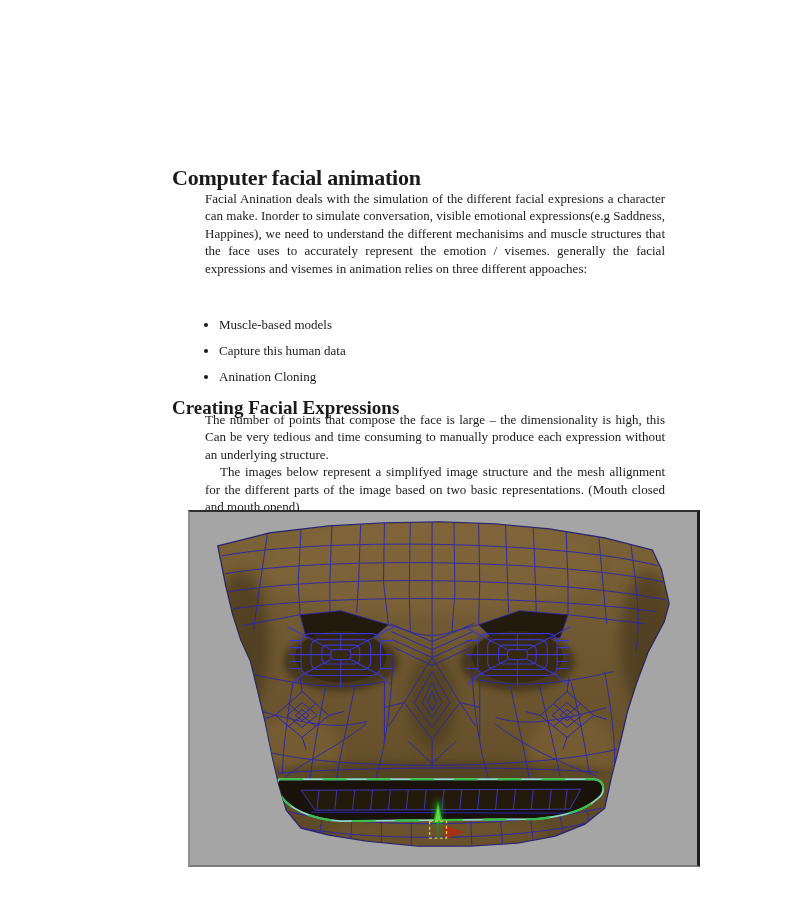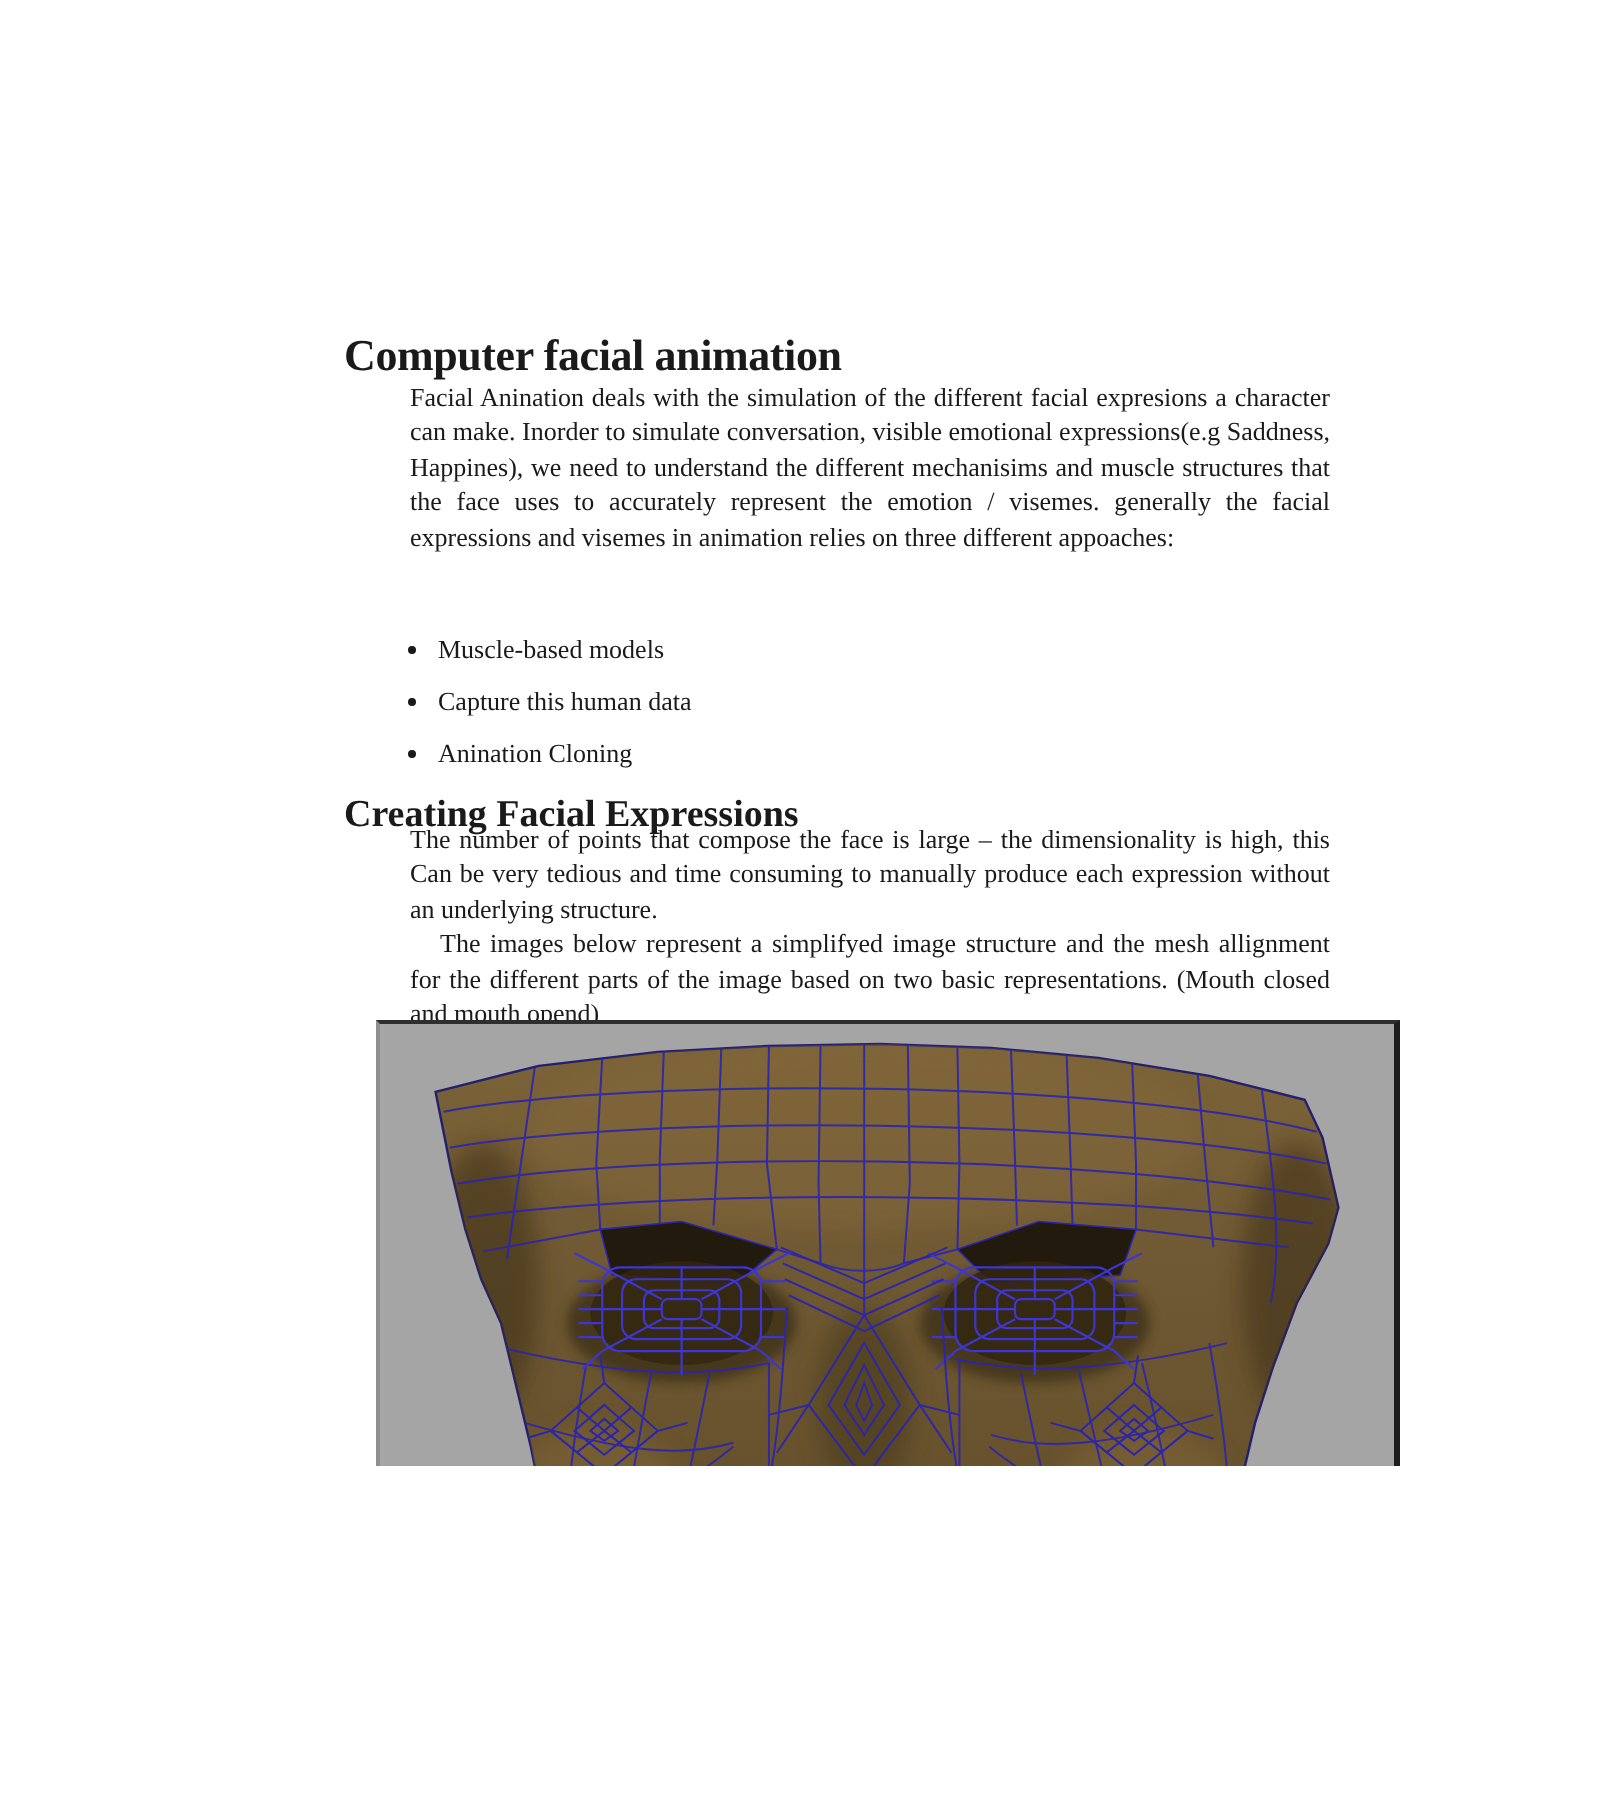--- a/index.html
+++ b/index.html
@@ -1,17 +1,17 @@
 <!DOCTYPE html>
 <html><head>
 <meta charset="utf-8">
 <style>
   html,body{margin:0;padding:0;background:#ffffff;}
   .page{
-    position:relative;width:801px;height:733px;background:#ffffff;overflow:hidden;
+    position:relative;width:801px;height:905px;background:#ffffff;overflow:hidden;
     font-family:"Liberation Serif", serif;color:#1a1a1a;
   }
   .title{
     position:absolute;left:172px;top:150px;width:480px;
     font-size:22px;font-weight:bold;letter-spacing:-0.2px;
   }
   .para{
     position:absolute;left:172px;width:460px;
     font-size:13px;line-height:17.4px;text-align:justify;margin-left:33px;
   }

